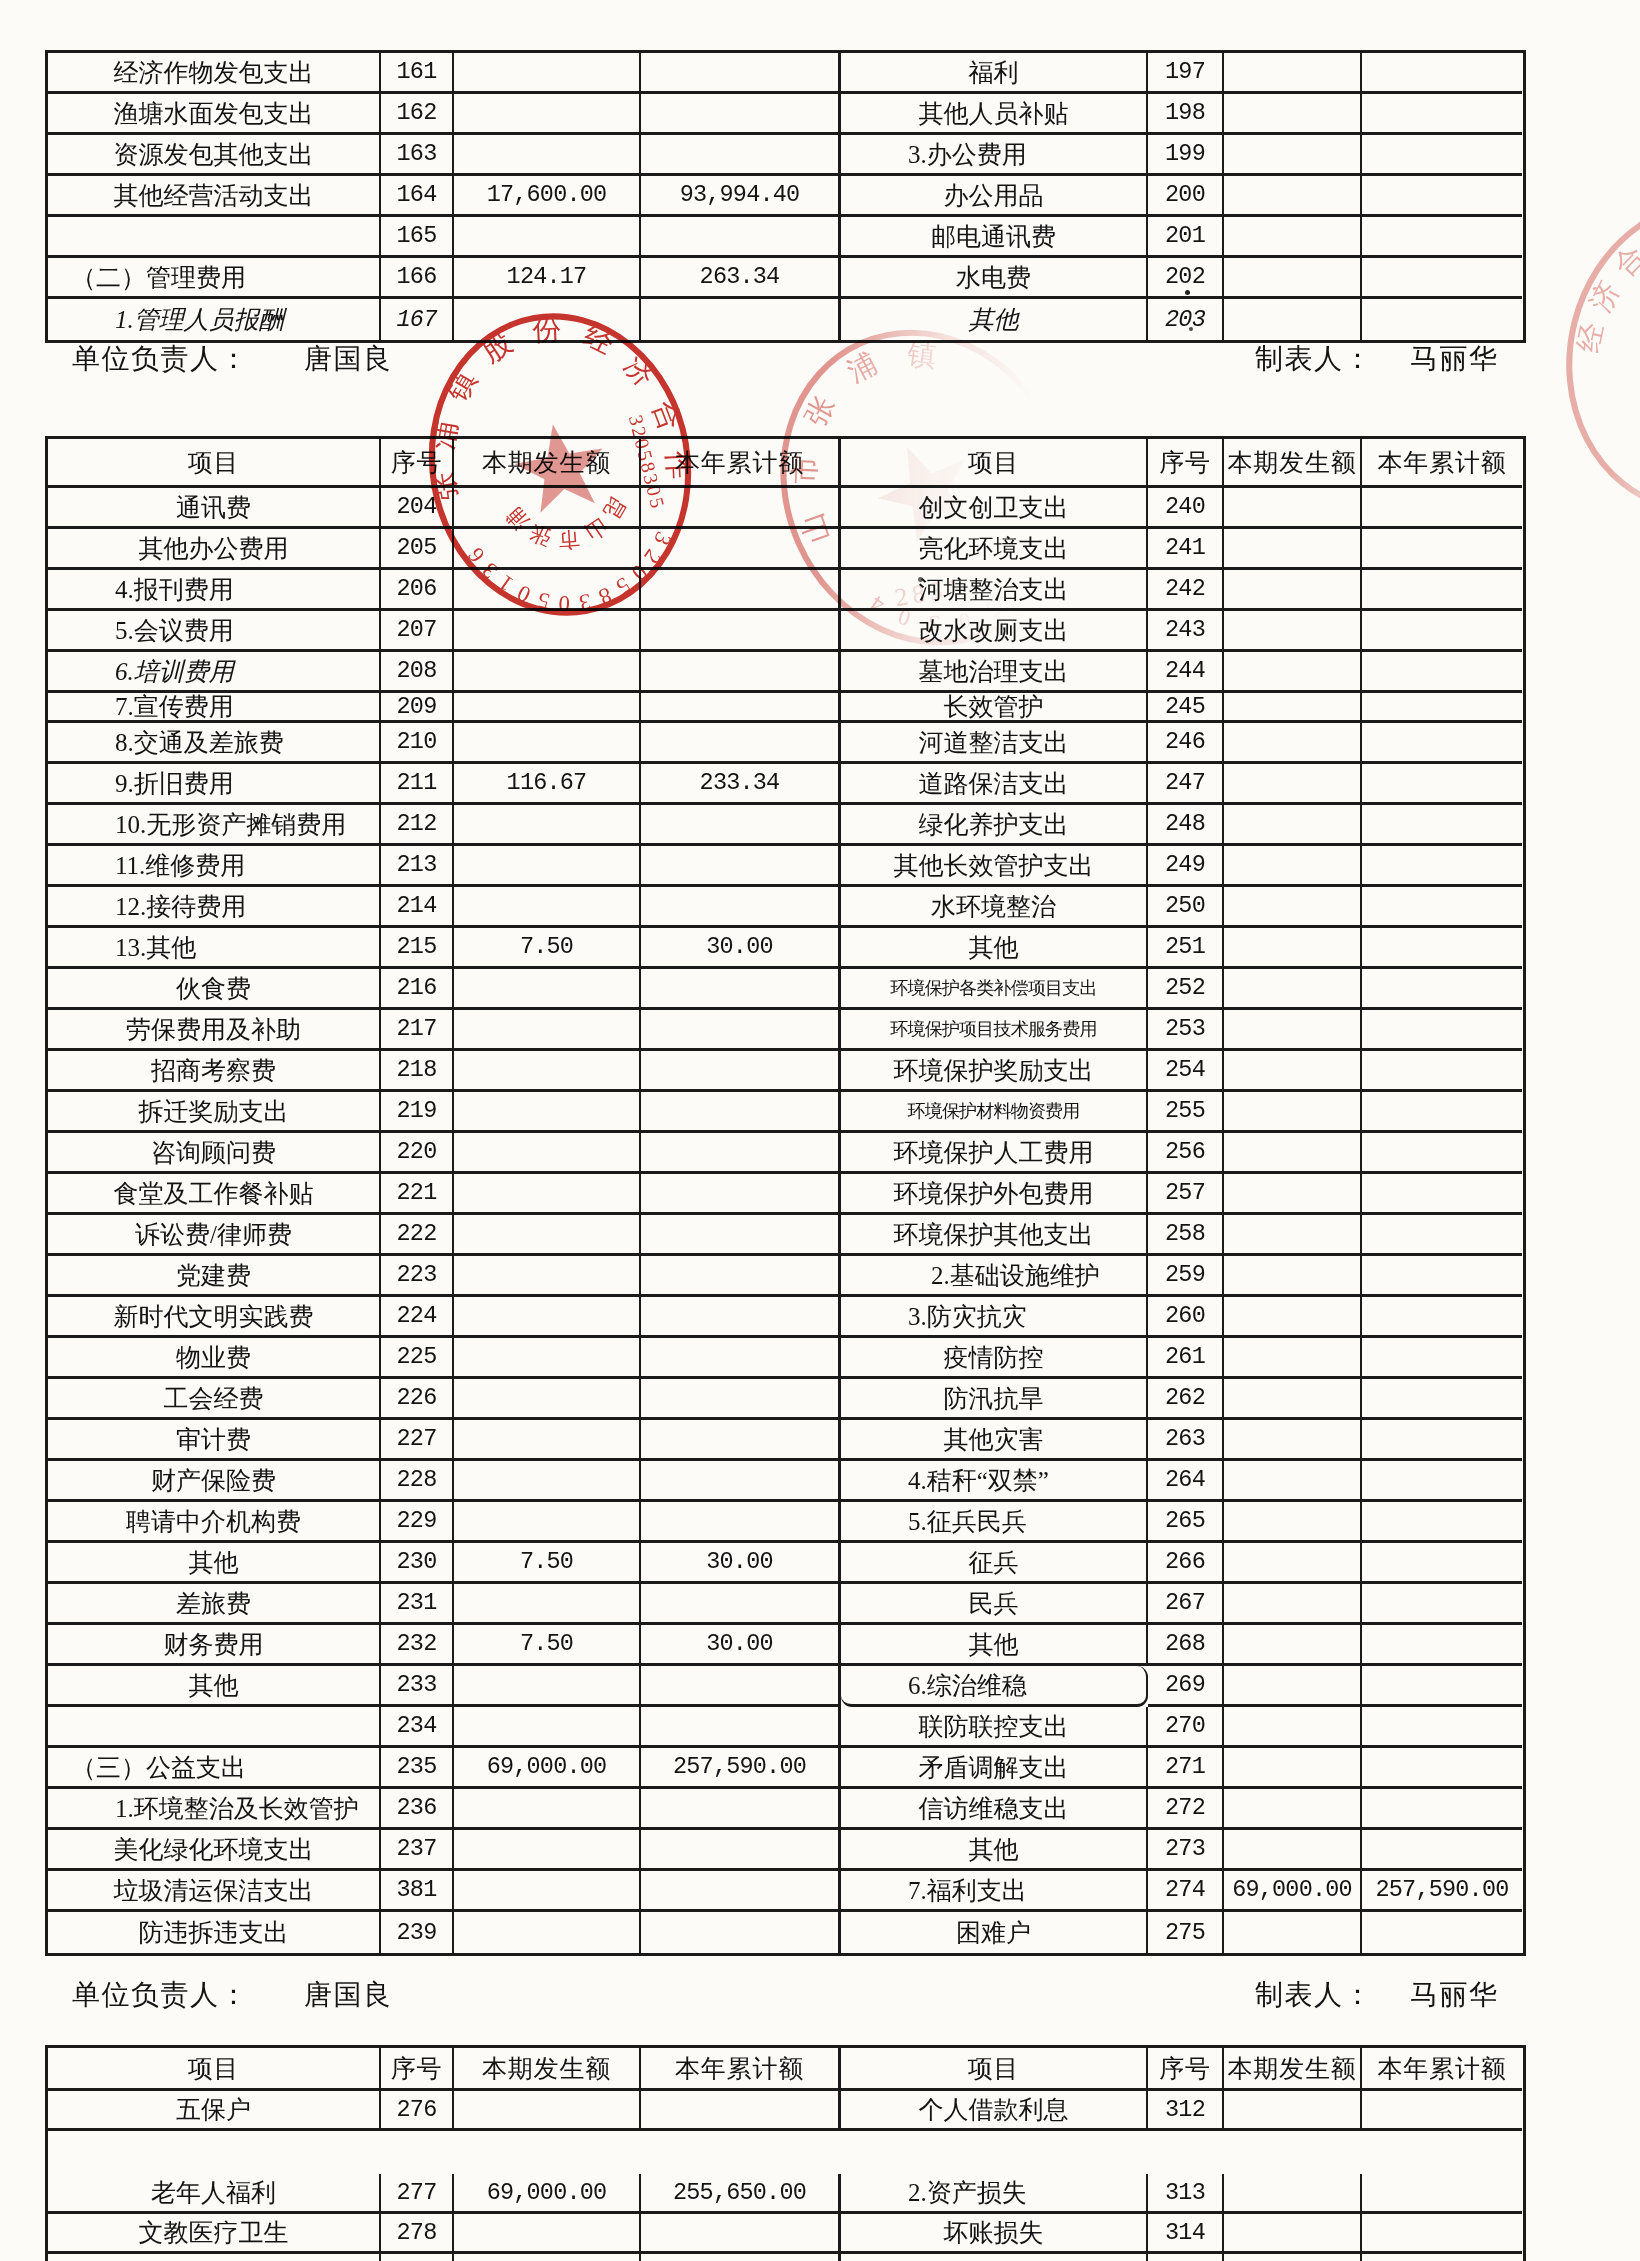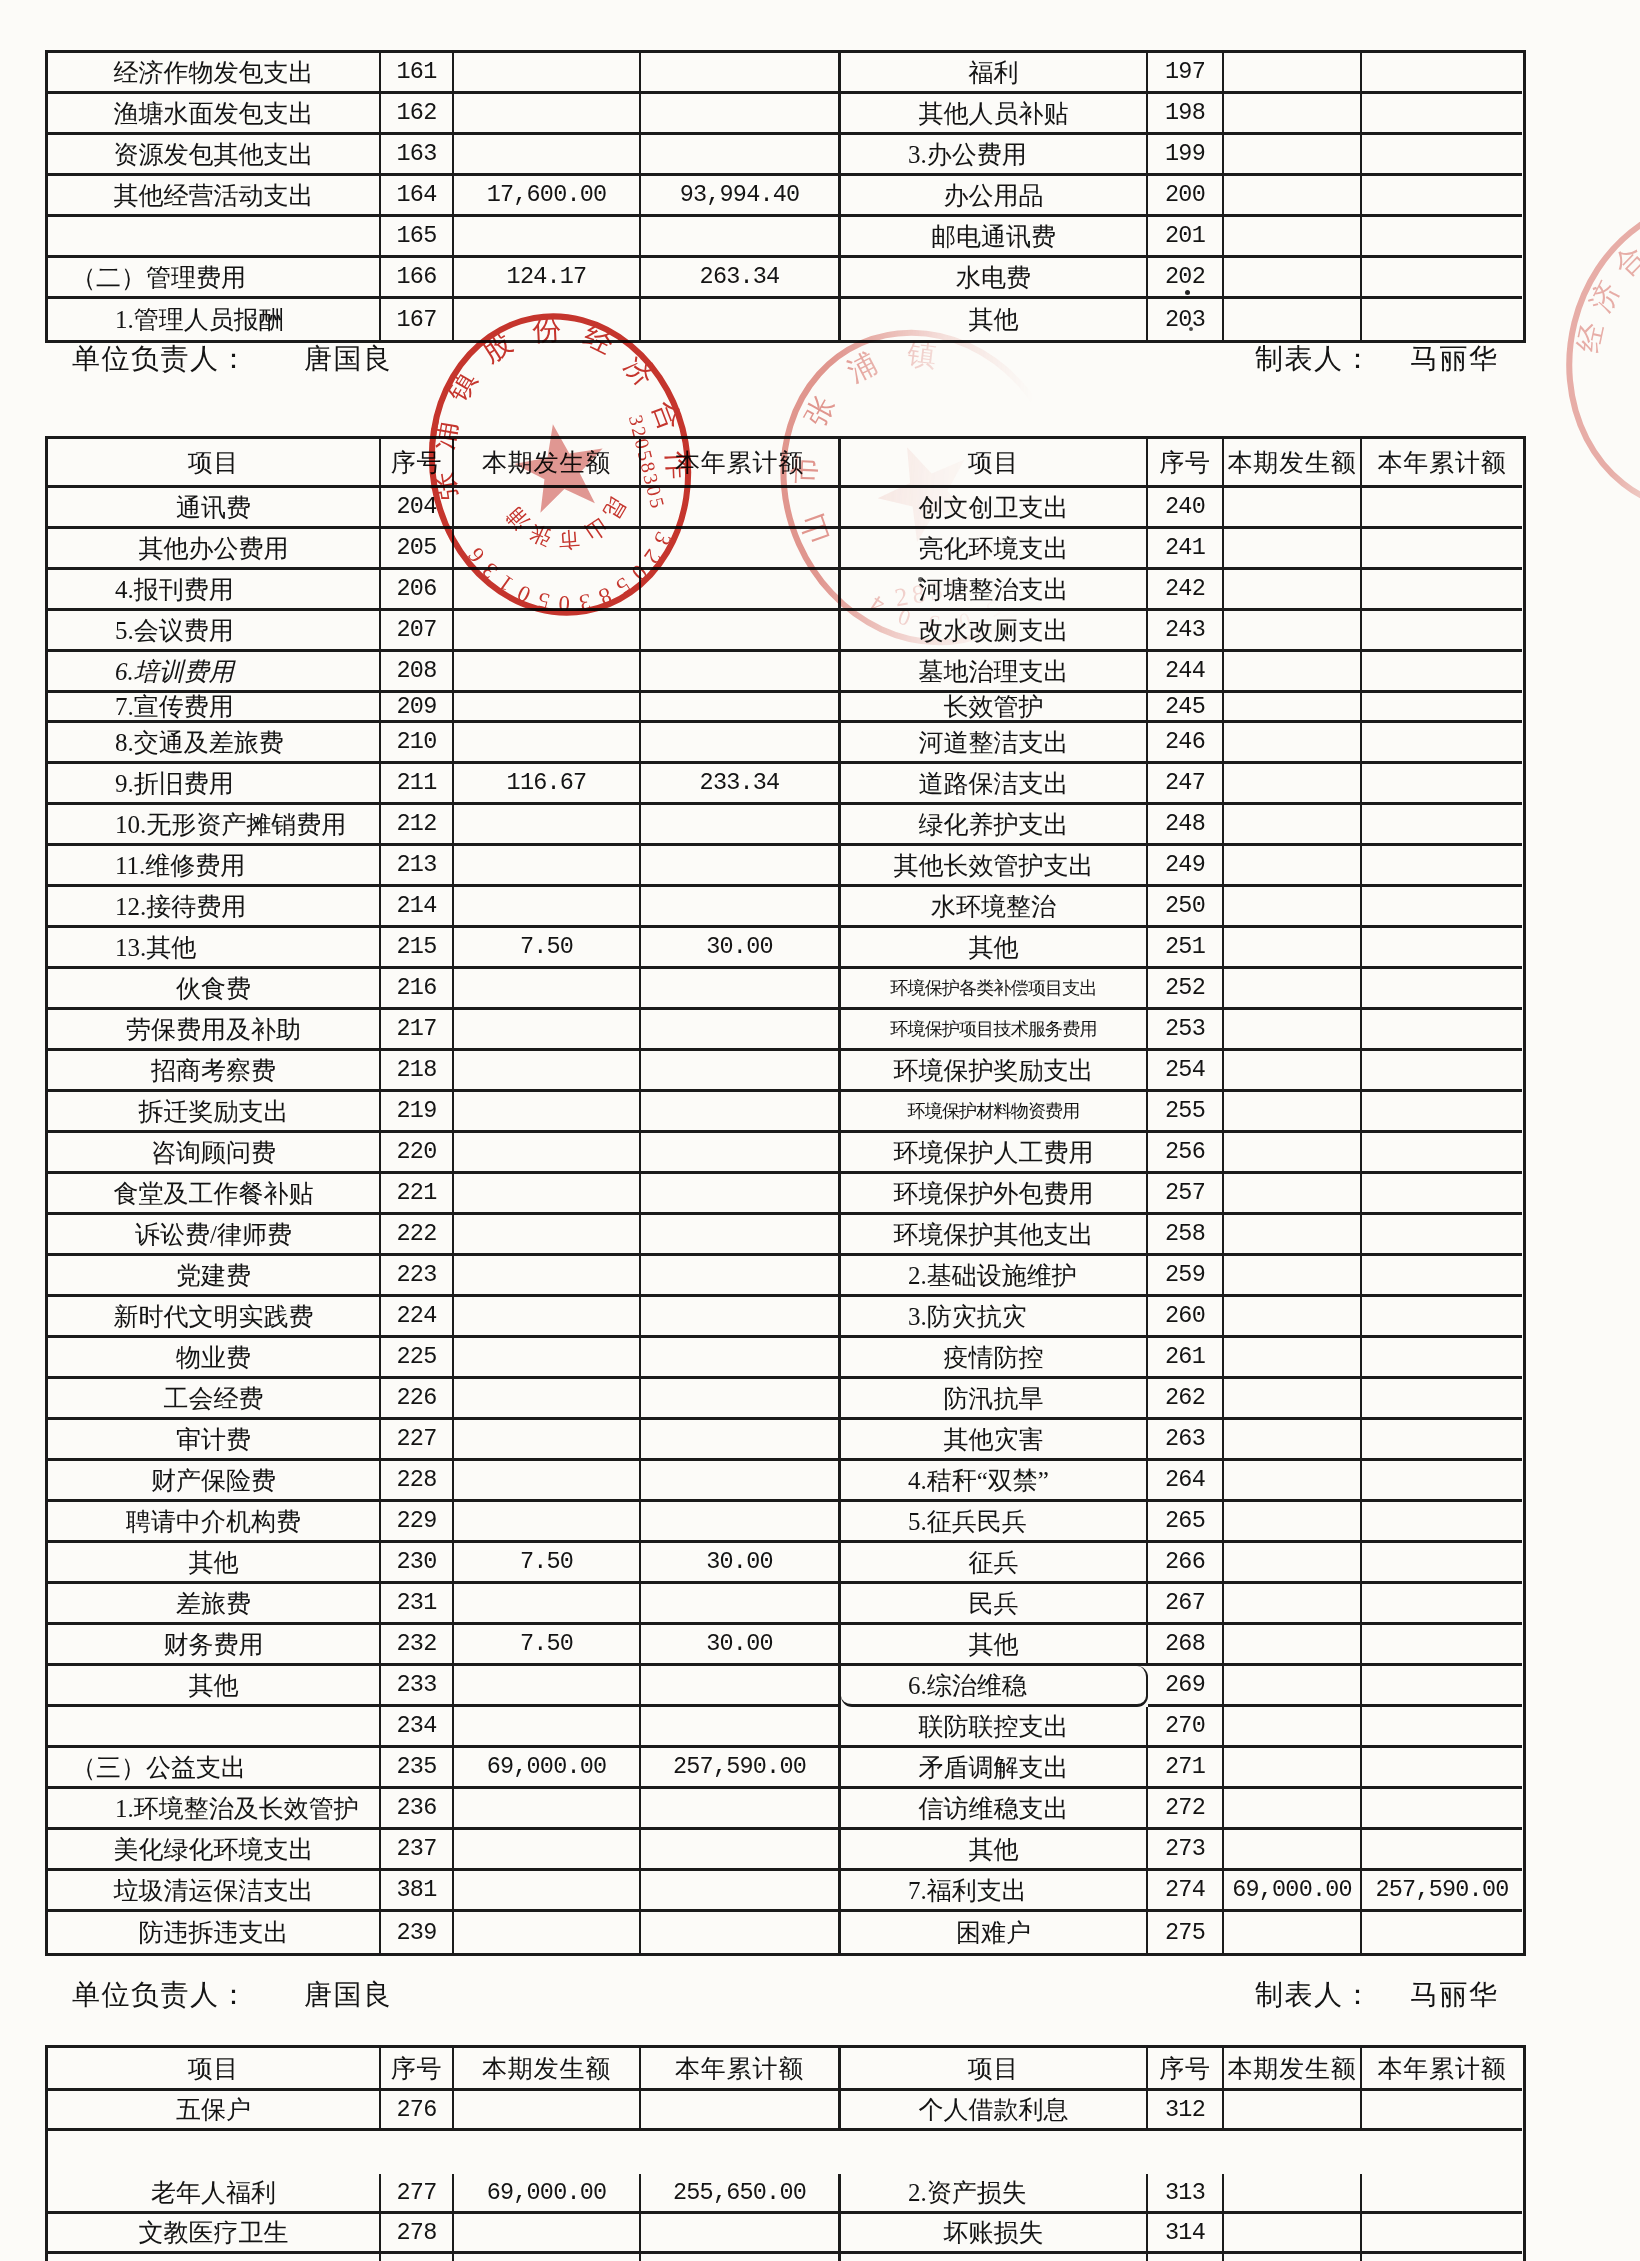--- a/index.html
+++ b/index.html
@@ -87,21 +87,21 @@
       <div class="row" style="height: 41px;">
         <div class="cell c-item al" style="padding-left: 23px;">（二）管理费用</div>
         <div class="cell c-seq">166</div>
         <div class="cell c-amt">124.17</div>
         <div class="cell c-amt">263.34</div>
         <div class="cell c-item">水电费</div>
         <div class="cell c-seq">202</div>
         <div class="cell c-amt"></div>
         <div class="cell c-amt"></div>
       </div>
-      <div class="row last" style="height: 41px;">
+      <div class="row last" style="height: 41px; font-style: italic;">
         <div class="cell c-item al" style="padding-left: 67px;">1.管理人员报酬</div>
         <div class="cell c-seq">167</div>
         <div class="cell c-amt"></div>
         <div class="cell c-amt"></div>
         <div class="cell c-item">其他</div>
         <div class="cell c-seq">203</div>
         <div class="cell c-amt"></div>
         <div class="cell c-amt"></div>
       </div>
     </div>
@@ -312,21 +312,21 @@
         <div class="cell c-item">环境保护其他支出</div>
         <div class="cell c-seq">258</div>
         <div class="cell c-amt"></div>
         <div class="cell c-amt"></div>
       </div>
       <div class="row" style="height: 41px;">
         <div class="cell c-item">党建费</div>
         <div class="cell c-seq">223</div>
         <div class="cell c-amt"></div>
         <div class="cell c-amt"></div>
-        <div class="cell c-item al" style="padding-left: 67px;">2.基础设施维护</div>
+        <div class="cell c-item al" style="padding-left: 90px;">2.基础设施维护</div>
         <div class="cell c-seq">259</div>
         <div class="cell c-amt"></div>
         <div class="cell c-amt"></div>
       </div>
       <div class="row" style="height: 41px;">
         <div class="cell c-item">新时代文明实践费</div>
         <div class="cell c-seq">224</div>
         <div class="cell c-amt"></div>
         <div class="cell c-amt"></div>
         <div class="cell c-item al" style="padding-left: 67px;">3.防灾抗灾</div>

